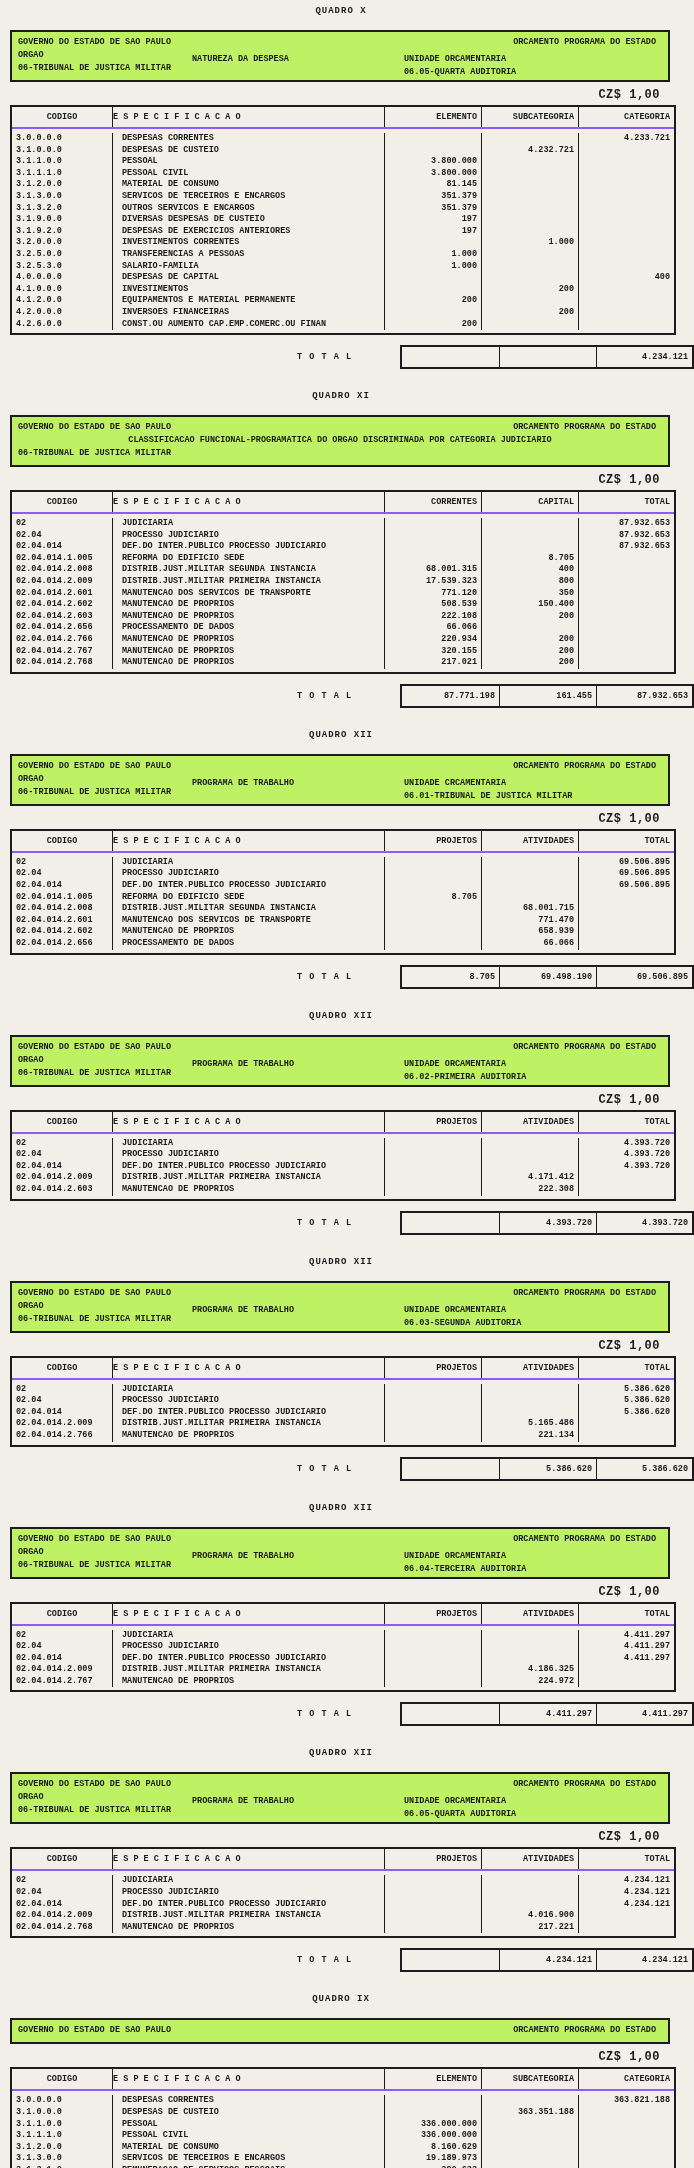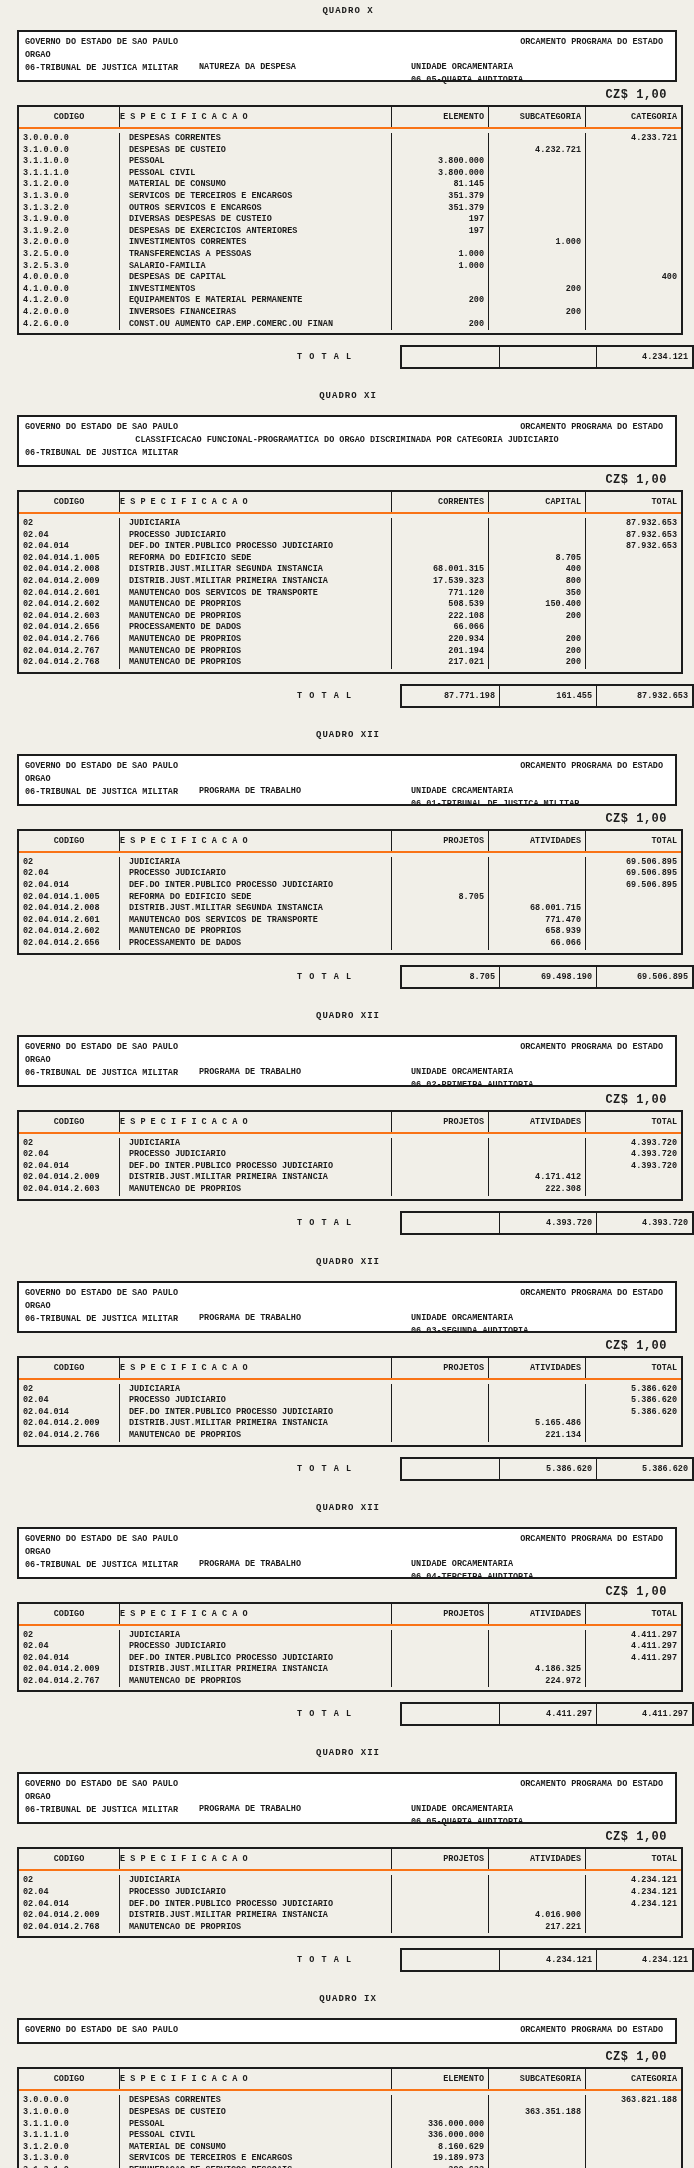--- a/index.html
+++ b/index.html
@@ -4,46 +4,46 @@
 <style>
   html,body{margin:0;padding:0;}
   body{
     width:694px;height:2168px;overflow:hidden;
     background:#f1efe8;
     font-family:"Liberation Mono","DejaVu Sans Mono",monospace;
     font-weight:700;color:#1b1b1b;
     -webkit-font-smoothing:none;
   }
   #doc{padding-top:6px;}
-  .section{margin-bottom:22px;padding-left:7px;}
+  .section{margin-bottom:22px;}
   .quadro-title{
     width:662px;margin:0 0 14px 10px;text-align:center;
     font-size:9px;letter-spacing:1px;
   }
   .header-box{
     width:656px;margin-left:10px;border:2px solid #1c1c1c;
-    padding:4px 0 5px 0;font-size:8.5px;background:#ffffff;
+    padding:4px 0 5px 0;font-size:8.5px;background:#bef264;
   }
   .h-line{position:relative;height:13px;line-height:13px;padding:0 6px;white-space:nowrap;}
   .h-sub{text-align:center;}
   .h-program{position:absolute;right:12px;top:0;}
-  .h-abs{position:absolute;top:12px;}
+  .h-abs{position:absolute;top:4px;}
   .h-mid{left:180px;}
   .h-unit{left:392px;}
   .cz-note{
     width:650px;margin:6px 0 3px 10px;text-align:right;
     font-size:12px;letter-spacing:0.5px;
   }
   .tbl{
     width:662px;margin-left:10px;border:2px solid #1c1c1c;
     font-size:8.5px;box-sizing:content-box;background:#f1efe8;
   }
   .tr{display:flex;height:11.6px;line-height:11.6px;}
   .tr>div{overflow:hidden;white-space:nowrap;box-sizing:border-box;}
-  .tr.th{height:20px;line-height:20px;border-bottom:2px solid #f97316;}
+  .tr.th{height:20px;line-height:20px;border-bottom:2px solid #8b5cf6;}
   .tbody{padding:4px 0 3px 0;}
   .c-code{width:100px;padding-left:4px;}
   .c-spec{width:272px;border-left:1.5px solid #1c1c1c;padding-left:9px;}
   .c-num{width:97px;border-left:1.5px solid #1c1c1c;text-align:right;padding-right:4px;}
   .tr>.c-num:last-child{width:96px;}
   .th .c-code{text-align:center;padding-left:0;}
   .th .c-spec{padding-left:0;}
   .total-row{display:flex;margin:10px 0 0 10px;gap:36px;}
   .total-label{
     width:372px;text-align:right;padding-right:12px;box-sizing:border-box;
@@ -299,21 +299,21 @@
           <div class="tr">
             <div class="c-code">02.04.014.2.766</div>
             <div class="c-spec">MANUTENCAO DE PROPRIOS</div>
             <div class="c-num">220.934</div>
             <div class="c-num">200</div>
             <div class="c-num"></div>
           </div>
           <div class="tr">
             <div class="c-code">02.04.014.2.767</div>
             <div class="c-spec">MANUTENCAO DE PROPRIOS</div>
-            <div class="c-num">201.194</div>
+            <div class="c-num">320.155</div>
             <div class="c-num">200</div>
             <div class="c-num"></div>
           </div>
           <div class="tr">
             <div class="c-code">02.04.014.2.768</div>
             <div class="c-spec">MANUTENCAO DE PROPRIOS</div>
             <div class="c-num">217.021</div>
             <div class="c-num">200</div>
             <div class="c-num"></div>
           </div>

